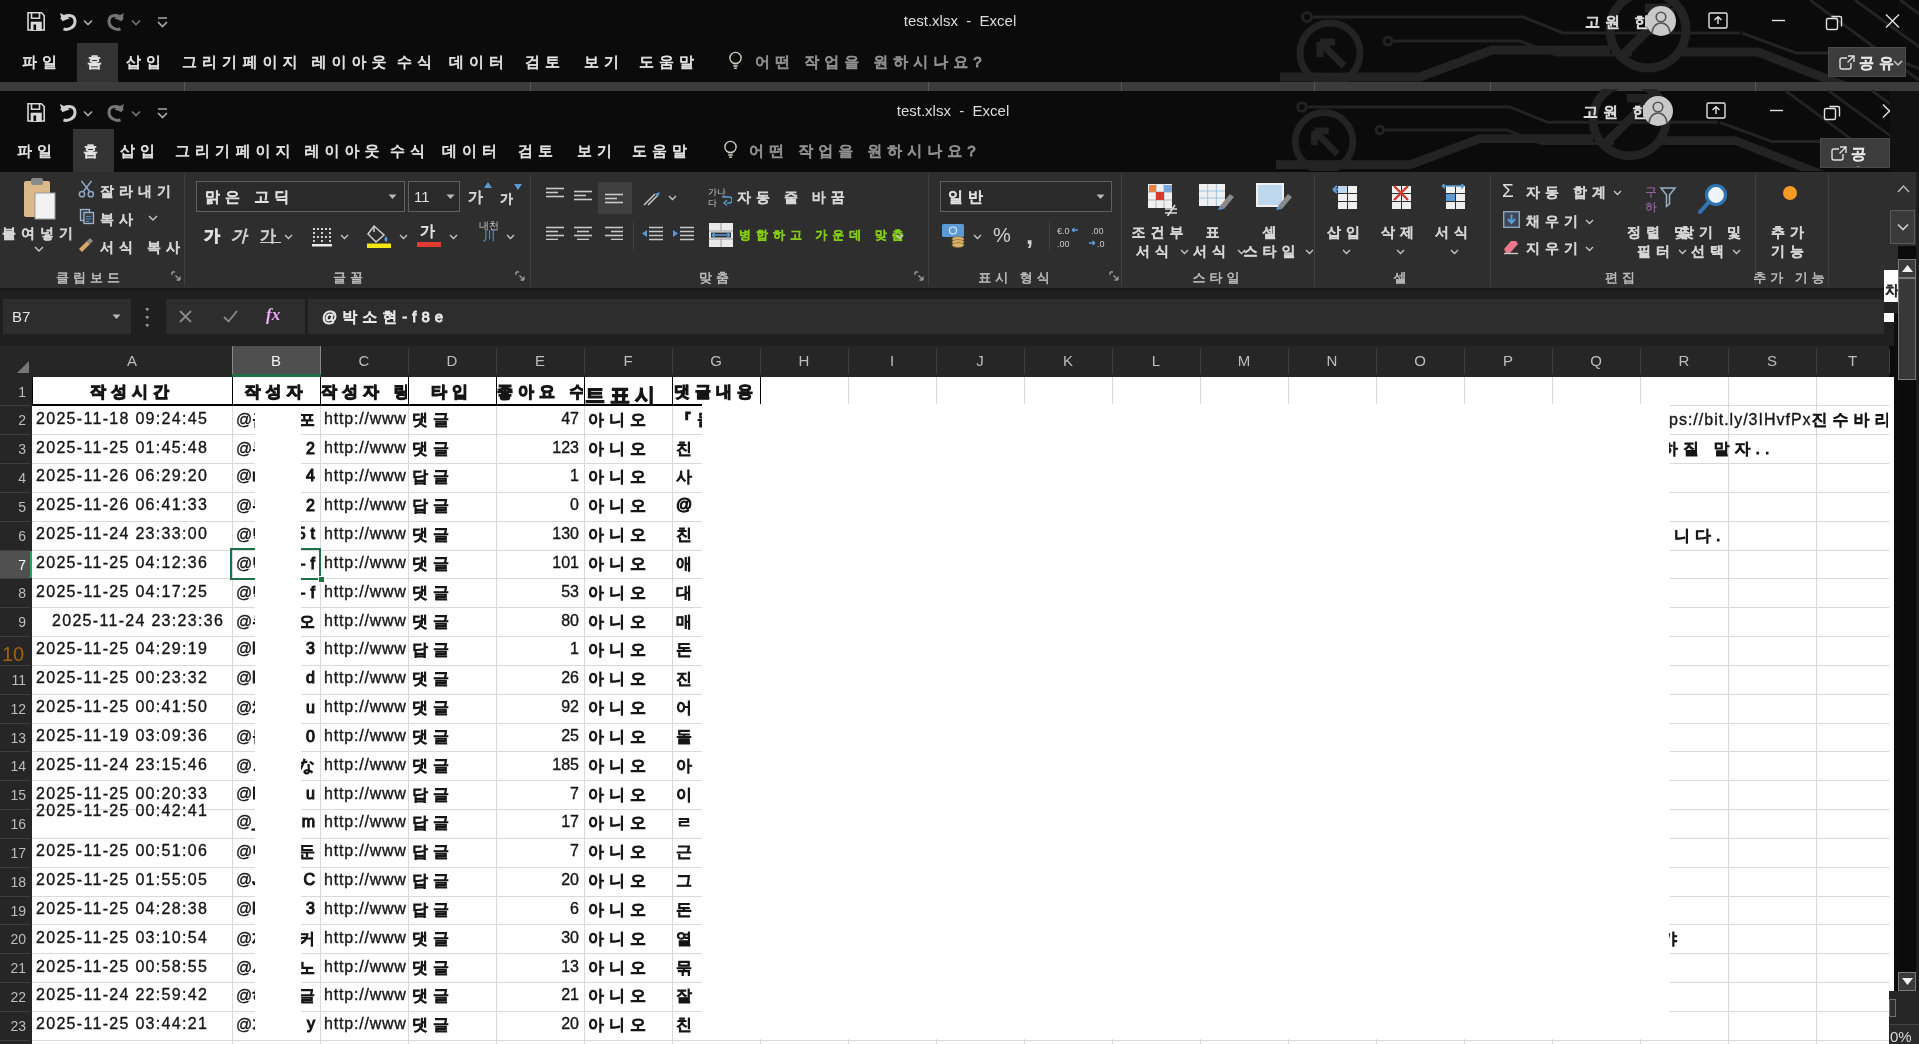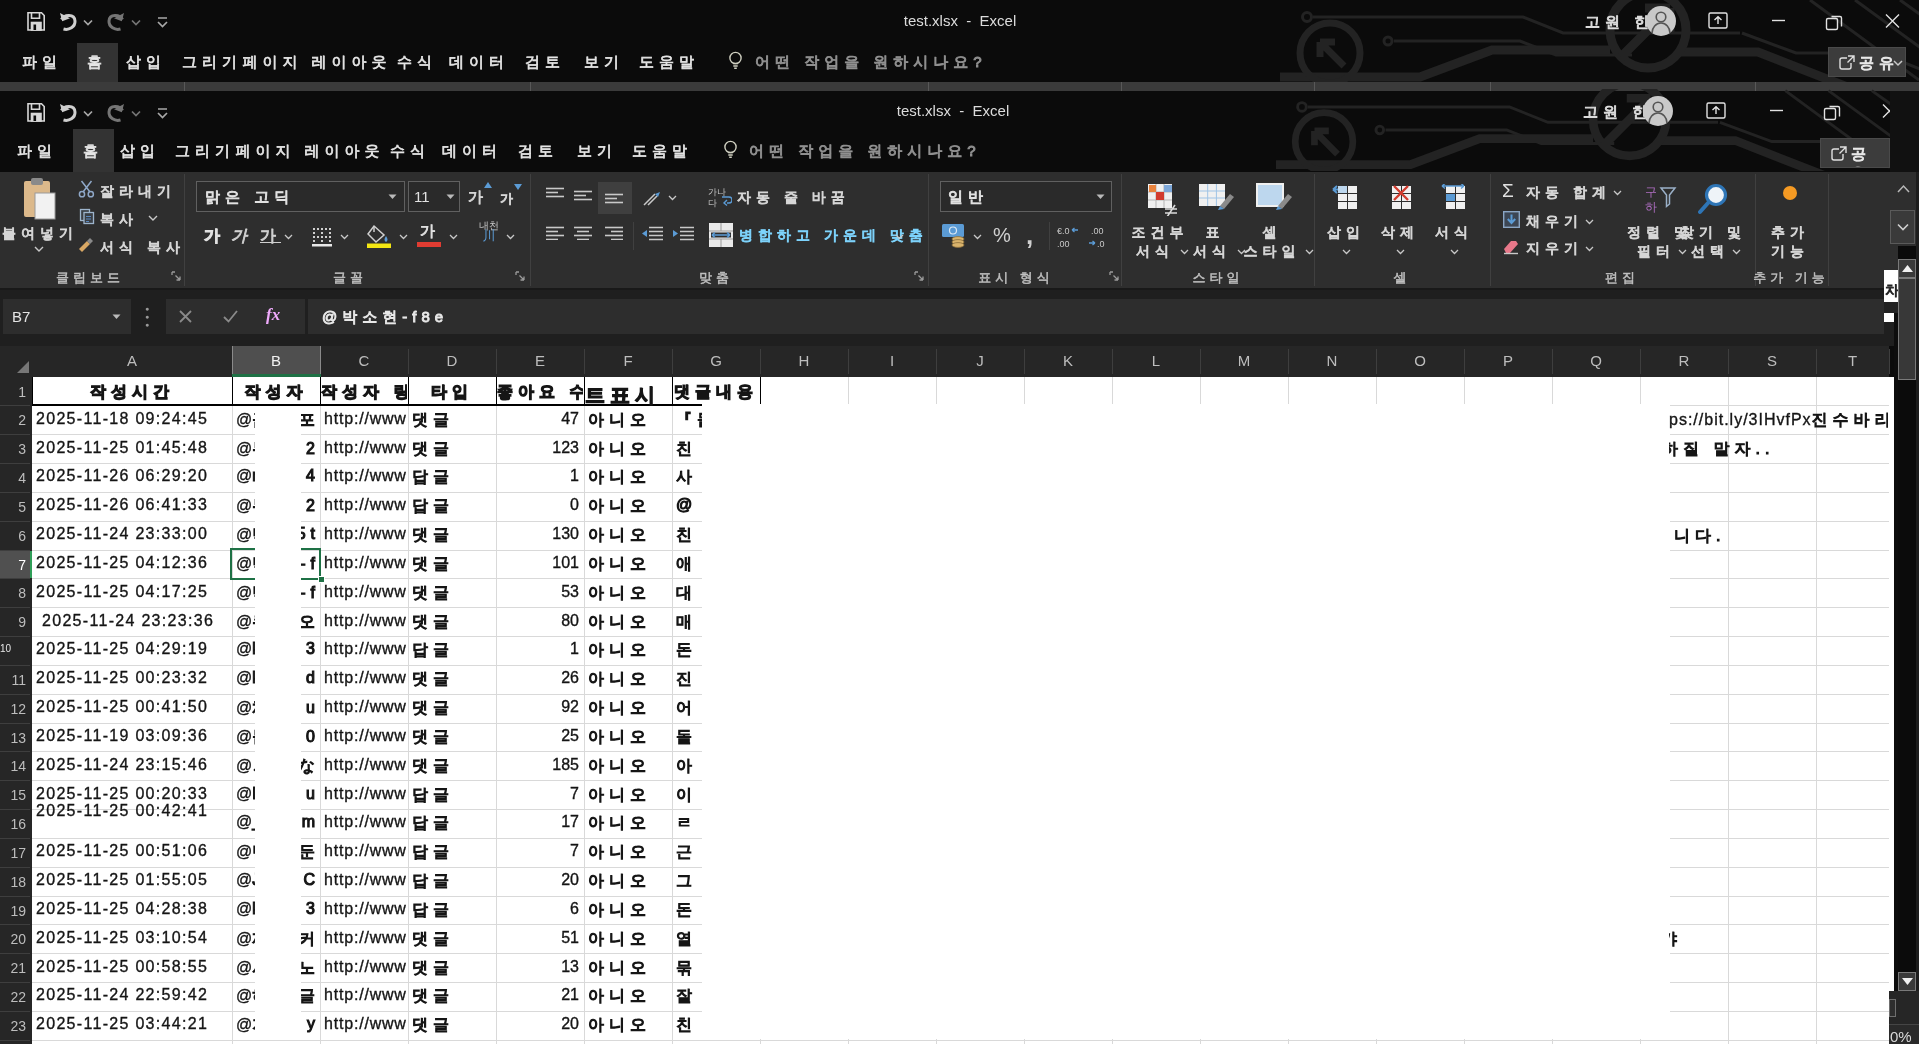--- a/index.html
+++ b/index.html
@@ -384,21 +384,21 @@
       <path d="M8 1.5 h14 M8 5.5 h14 M8 9.5 h14 M8 13.5 h14"></path>
     </g>
 <path d="M1 4 L6 7.5 L1 11 Z" fill="#5b9bd5"></path>
   </svg>
 <svg class="a" style="left:708px;top:222px" width="26" height="26" viewBox="0 0 26 26">
 <rect x="1" y="1" width="24" height="24" fill="#eaeaea"></rect>
 <path d="M1 9 h24 M1 17 h24 M13 1 v8 M13 17 v8" stroke="#9a9a9a" stroke-width="1"></path>
 <rect x="3" y="10.5" width="20" height="5" fill="#2e2e2e"></rect>
 <path d="M4 13 h18 M4 13 l3 -2.5 M4 13 l3 2.5 M22 13 l-3 -2.5 M22 13 l-3 2.5" stroke="#5b9bd5" stroke-width="1.5" fill="none"></path>
   </svg>
-<div class="a k" style="left:739px;top:227px;color:#7dd3fc;font-size:14px">병합하고 가운데 맞춤</div>
+<div class="a k" style="left:739px;top:227px;color:#84cc16;font-size:12px">병합하고 가운데 맞춤</div>
 <svg class="a" style="left:895px;top:234px" width="9" height="6">
     <path d="M1 1 l3.5 3.5 L8 1" stroke="#c8c8c8" stroke-width="1.3" fill="none"></path>
   </svg>
 <div class="a" style="left:940px;top:181px;width:172px;height:31px;background:#2a2a2a;border:1px solid #606060"></div>
 <div class="a k" style="left:948px;top:188px;color:#e2e2e2;font-size:15px">일반</div>
 <svg class="a" style="left:1096px;top:194px" width="9" height="6">
     <path d="M0.5 0.5 L4.5 5 L8.5 0.5" fill="#bababa"></path>
   </svg>
 <svg class="a" style="left:941px;top:221px" width="28" height="28" viewBox="0 0 28 28">
 <rect x="1" y="3" width="22" height="13" rx="1.5" fill="#5b9bd5"></rect>
@@ -691,21 +691,21 @@
 <div class="a" style="left:0;top:383.6px;width:26px;text-align:right;color:#bdbdbd;font-size:14px">1</div>
 <div class="a" style="left:0;top:412.4px;width:26px;text-align:right;color:#bdbdbd;font-size:14px">2</div>
 <div class="a" style="left:0;top:441.3px;width:26px;text-align:right;color:#bdbdbd;font-size:14px">3</div>
 <div class="a" style="left:0;top:470.1px;width:26px;text-align:right;color:#bdbdbd;font-size:14px">4</div>
 <div class="a" style="left:0;top:498.9px;width:26px;text-align:right;color:#bdbdbd;font-size:14px">5</div>
 <div class="a" style="left:0;top:527.8px;width:26px;text-align:right;color:#bdbdbd;font-size:14px">6</div>
 <div class="a" style="left:0;top:550.6px;width:32px;height:27.8px;background:#505050;border-right:2px solid #2f9e58"></div>
 <div class="a" style="left:0;top:556.6px;width:26px;text-align:right;color:#ffffff;font-size:14px">7</div>
 <div class="a" style="left:0;top:585.4px;width:26px;text-align:right;color:#bdbdbd;font-size:14px">8</div>
 <div class="a" style="left:0;top:614.2px;width:26px;text-align:right;color:#bdbdbd;font-size:14px">9</div>
-<div class="a" style="left:0;top:643.1px;width:26px;text-align:left;color:#e5e5e5;font-size:10px">10</div>
+<div class="a" style="left:0;top:643.1px;width:26px;text-align:center;color:#a16207;font-size:20px">10</div>
 <div class="a" style="left:0;top:671.9px;width:26px;text-align:right;color:#bdbdbd;font-size:14px">11</div>
 <div class="a" style="left:0;top:700.7px;width:26px;text-align:right;color:#bdbdbd;font-size:14px">12</div>
 <div class="a" style="left:0;top:729.6px;width:26px;text-align:right;color:#bdbdbd;font-size:14px">13</div>
 <div class="a" style="left:0;top:758.4px;width:26px;text-align:right;color:#bdbdbd;font-size:14px">14</div>
 <div class="a" style="left:0;top:787.2px;width:26px;text-align:right;color:#bdbdbd;font-size:14px">15</div>
 <div class="a" style="left:0;top:816.0px;width:26px;text-align:right;color:#bdbdbd;font-size:14px">16</div>
 <div class="a" style="left:0;top:844.9px;width:26px;text-align:right;color:#bdbdbd;font-size:14px">17</div>
 <div class="a" style="left:0;top:873.7px;width:26px;text-align:right;color:#bdbdbd;font-size:14px">18</div>
 <div class="a" style="left:0;top:902.5px;width:26px;text-align:right;color:#bdbdbd;font-size:14px">19</div>
 <div class="a" style="left:0;top:931.4px;width:26px;text-align:right;color:#bdbdbd;font-size:14px">20</div>
@@ -777,21 +777,21 @@
 <div class="a cell k" style="left:588px;top:553.9px;width:80px">아니오</div>
 <div class="a cell k" style="left:676px;top:553.9px;width:26px">애</div>
 <div class="a cell" style="left:36px;top:582.7px;width:196px;letter-spacing:1.3px">2025-11-25 04:17:25</div>
 <div class="a cell" style="left:236px;top:582.7px;width:19px"><span>@</span><span class="k">박</span></div>
 <div class="a cell k" style="left:301px;top:582.7px;width:19px;direction:rtl">현-f</div>
 <div class="a cell" style="left:324px;top:582.7px;width:84px;letter-spacing:0.8px">http:<span>//www</span></div>
 <div class="a cell k" style="left:412px;top:582.7px;width:80px">댓글</div>
 <div class="a cell" style="left:496px;top:582.7px;width:83px;text-align:right">53</div>
 <div class="a cell k" style="left:588px;top:582.7px;width:80px">아니오</div>
 <div class="a cell k" style="left:676px;top:582.7px;width:26px">대</div>
-<div class="a cell" style="left:42px;top:611.5px;width:196px;letter-spacing:1.3px">2025-11-24 23:23:36</div>
+<div class="a cell" style="left:52px;top:611.5px;width:196px;letter-spacing:1.3px">2025-11-24 23:23:36</div>
 <div class="a cell" style="left:236px;top:611.5px;width:19px"><span>@</span><span class="k">쿠</span></div>
 <div class="a cell k" style="left:301px;top:611.5px;width:19px;direction:rtl">1오</div>
 <div class="a cell" style="left:324px;top:611.5px;width:84px;letter-spacing:0.8px">http:<span>//www</span></div>
 <div class="a cell k" style="left:412px;top:611.5px;width:80px">댓글</div>
 <div class="a cell" style="left:496px;top:611.5px;width:83px;text-align:right">80</div>
 <div class="a cell k" style="left:588px;top:611.5px;width:80px">아니오</div>
 <div class="a cell k" style="left:676px;top:611.5px;width:26px">매</div>
 <div class="a cell" style="left:36px;top:640.4px;width:196px;letter-spacing:1.3px">2025-11-25 04:29:19</div>
 <div class="a cell" style="left:236px;top:640.4px;width:19px"><span>@</span><span class="k">k</span></div>
 <div class="a cell k" style="left:301px;top:640.4px;width:19px;direction:rtl">g33</div>
@@ -870,21 +870,21 @@
 <div class="a cell" style="left:324px;top:899.8px;width:84px;letter-spacing:0.8px">http:<span>//www</span></div>
 <div class="a cell k" style="left:412px;top:899.8px;width:80px">답글</div>
 <div class="a cell" style="left:496px;top:899.8px;width:83px;text-align:right">6</div>
 <div class="a cell k" style="left:588px;top:899.8px;width:80px">아니오</div>
 <div class="a cell k" style="left:676px;top:899.8px;width:26px">돈</div>
 <div class="a cell" style="left:36px;top:928.7px;width:196px;letter-spacing:1.3px">2025-11-25 03:10:54</div>
 <div class="a cell" style="left:236px;top:928.7px;width:19px"><span>@</span><span class="k">제</span></div>
 <div class="a cell k" style="left:301px;top:928.7px;width:19px;direction:rtl">에커</div>
 <div class="a cell" style="left:324px;top:928.7px;width:84px;letter-spacing:0.8px">http:<span>//www</span></div>
 <div class="a cell k" style="left:412px;top:928.7px;width:80px">댓글</div>
-<div class="a cell" style="left:496px;top:928.7px;width:83px;text-align:right">51</div>
+<div class="a cell" style="left:496px;top:928.7px;width:83px;text-align:right">30</div>
 <div class="a cell k" style="left:588px;top:928.7px;width:80px">아니오</div>
 <div class="a cell k" style="left:676px;top:928.7px;width:26px">열</div>
 <div class="a cell" style="left:36px;top:957.5px;width:196px;letter-spacing:1.3px">2025-11-25 00:58:55</div>
 <div class="a cell" style="left:236px;top:957.5px;width:19px"><span>@</span><span class="k">시</span></div>
 <div class="a cell k" style="left:301px;top:957.5px;width:19px;direction:rtl">이노</div>
 <div class="a cell" style="left:324px;top:957.5px;width:84px;letter-spacing:0.8px">http:<span>//www</span></div>
 <div class="a cell k" style="left:412px;top:957.5px;width:80px">댓글</div>
 <div class="a cell" style="left:496px;top:957.5px;width:83px;text-align:right">13</div>
 <div class="a cell k" style="left:588px;top:957.5px;width:80px">아니오</div>
 <div class="a cell k" style="left:676px;top:957.5px;width:26px">묶</div>

